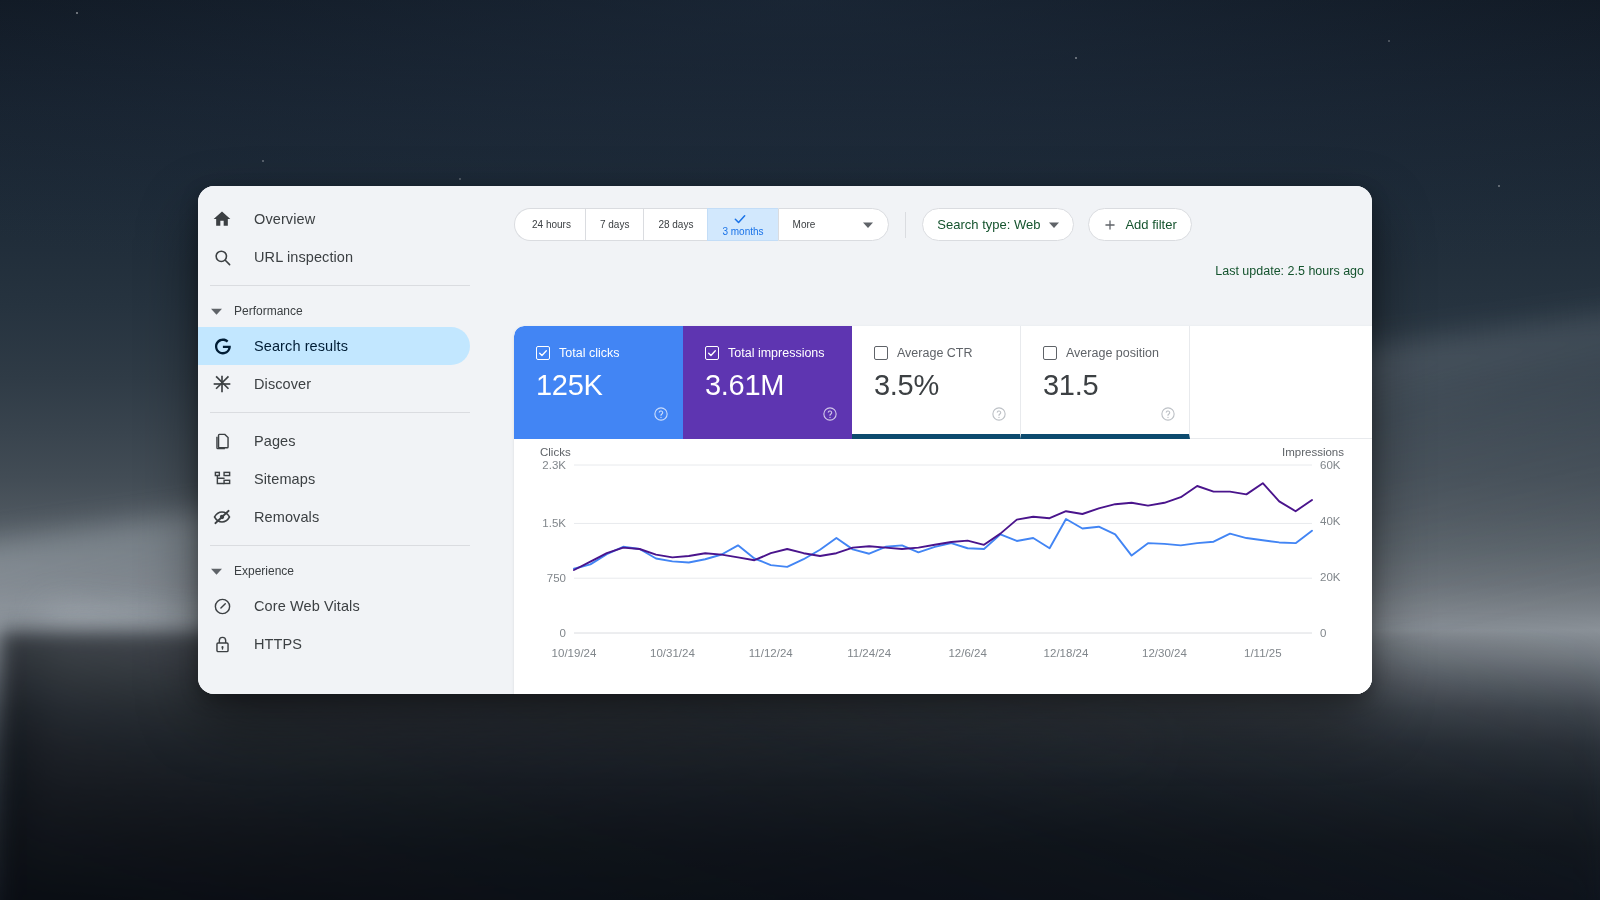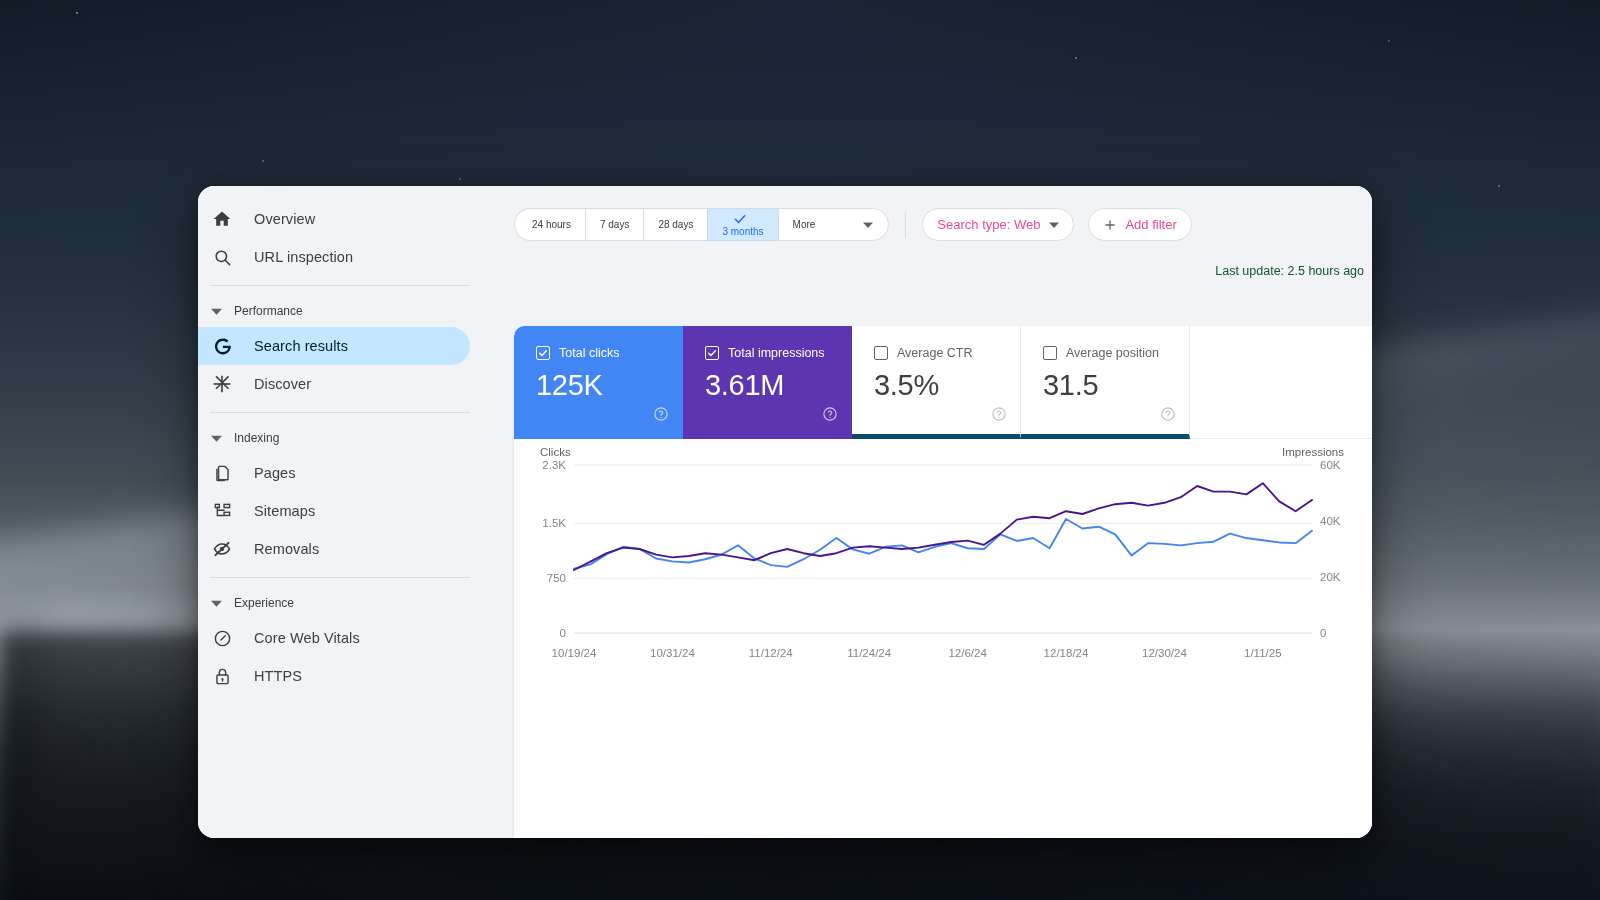--- a/index.html
+++ b/index.html
@@ -83,21 +83,21 @@
     border-radius: 50%;
     opacity: 0.5;
   }
 
   
   #app-window {
     position: absolute;
     left: 198px;
     top: 186px;
     width: 1174px;
-    height: 652px;
+    height: 508px;
     background: #f1f3f6;
     border-radius: 16px;
     box-shadow: 0 26px 60px rgba(0,0,0,0.45), 0 6px 18px rgba(0,0,0,0.30);
     overflow: hidden;
     display: flex;
   }
 
   
   #sidebar {
     width: 308px;
@@ -205,21 +205,21 @@
     margin: 0 2px;
   }
   .pill {
     display: flex;
     align-items: center;
     height: 33px;
     padding: 0 14px;
     border: 1px solid #dadce0;
     border-radius: 17px;
     background: #ffffff;
-    color: #ec4899;
+    color: #14532d;
     font-size: 13px;
     cursor: pointer;
     white-space: nowrap;
   }
   .pill .dd { margin-left: 9px; display: inline-flex; }
   .pill .plus { margin-right: 8px; display: inline-flex; }
 
   #last-update {
     position: absolute;
     right: 8px;
@@ -403,28 +403,20 @@
             <path d="M2 11h20v2H2z"></path>
             <path d="M4.22 3.51l1.41-1.41L20.49 16.96l-1.41 1.41z"></path>
             <path d="M19.08 2.1l1.41 1.41L5.63 18.37l-1.41-1.41z"></path>
           </svg>
       </span>
       <span class="lbl">Discover</span>
     </div>
 
     <div class="nav-divider"></div>
 
-    <div class="nav-section">
-      <span class="caret">
-        <svg width="11" height="11" viewBox="0 0 10 10" fill="#5f6368">
-            <path d="M0 2.5h10L5 8z"></path>
-          </svg>
-      </span>
-      <span>Indexing</span>
-    </div>
 
     <div class="nav-item">
       <span class="ico">
         <svg width="19" height="19" viewBox="0 0 24 24" fill="none" stroke="currentColor" stroke-width="1.8">
             <path d="M8 3h7l4 4v12a1 1 0 0 1-1 1H8a1 1 0 0 1-1-1V4a1 1 0 0 1 1-1z"></path>
             <path d="M5 6v14a1 1 0 0 0 1 1h9"></path>
           </svg>
       </span>
       <span class="lbl">Pages</span>
     </div>

